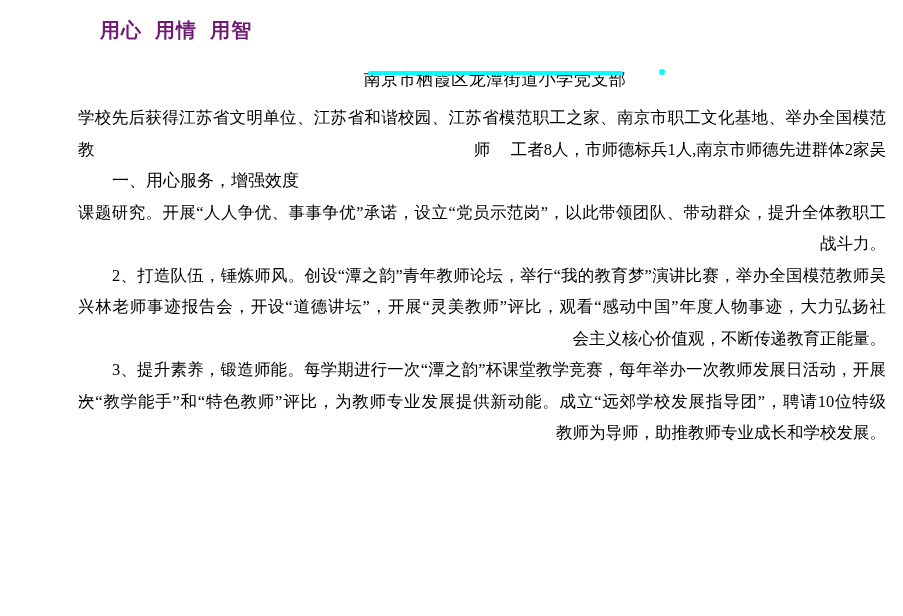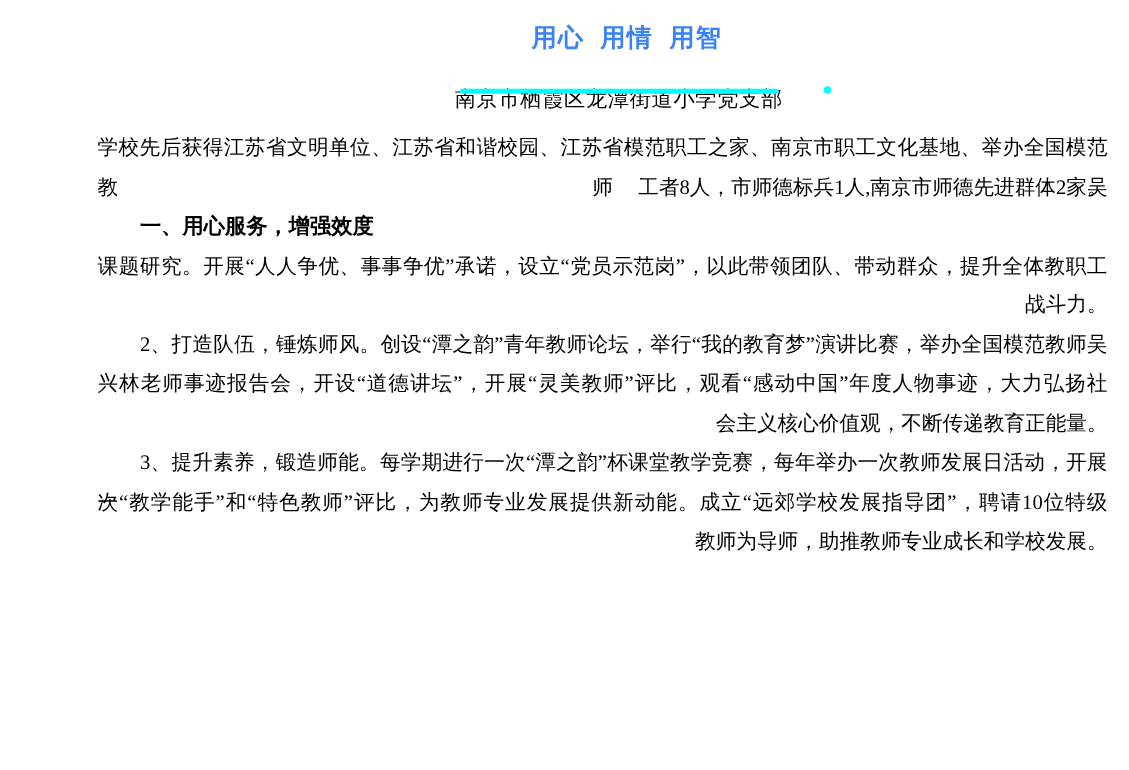--- a/index.html
+++ b/index.html
@@ -9,27 +9,26 @@
     height: 616px;
     background: #ffffff;
     overflow: hidden;
     font-family: "Liberation Serif", serif;
     color: #000000;
   }
   .header { position: absolute; top: 0; left: 0; width: 903px; }
   .title {
     margin-top: 17px;
     padding-left: 100px;
-    text-align: center;
     font-family: "Liberation Sans", sans-serif;
     font-weight: 700;
     font-size: 20px;
     letter-spacing: 1px;
     white-space: pre;
-    color: #3b82f6;
+    color: #701a75;
   }
   .subtitle {
     margin-top: 24px;
     padding-left: 87px;
     text-align: center;
     font-family: "DejaVu Serif", serif;
     font-size: 17px;
     letter-spacing: 0.5px;
     white-space: pre;
     color: #000000;
@@ -68,21 +67,21 @@
   }
   .bodyline.just {
     white-space: normal;
     text-align: justify;
     text-align-last: justify;
     text-justify: inter-character;
   }
   .bodyline.first { text-indent: 34px; }
   .bodyline.heading {
     font-family: "Liberation Sans", sans-serif;
-    font-weight: 700;
+    font-weight: 400;
     font-size: 17px;
     padding-left: 34px;
     text-align: left;
     text-align-last: left;
   }
 </style>
 </head>
 <body>
 
 <div class="page">

